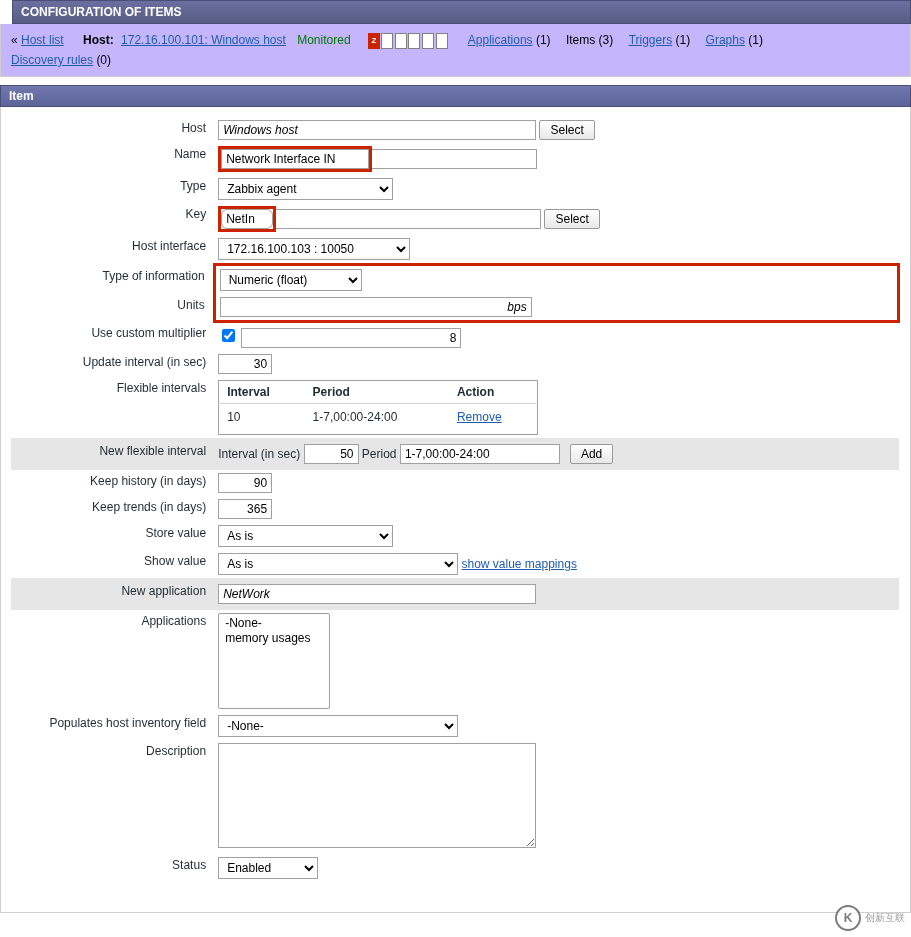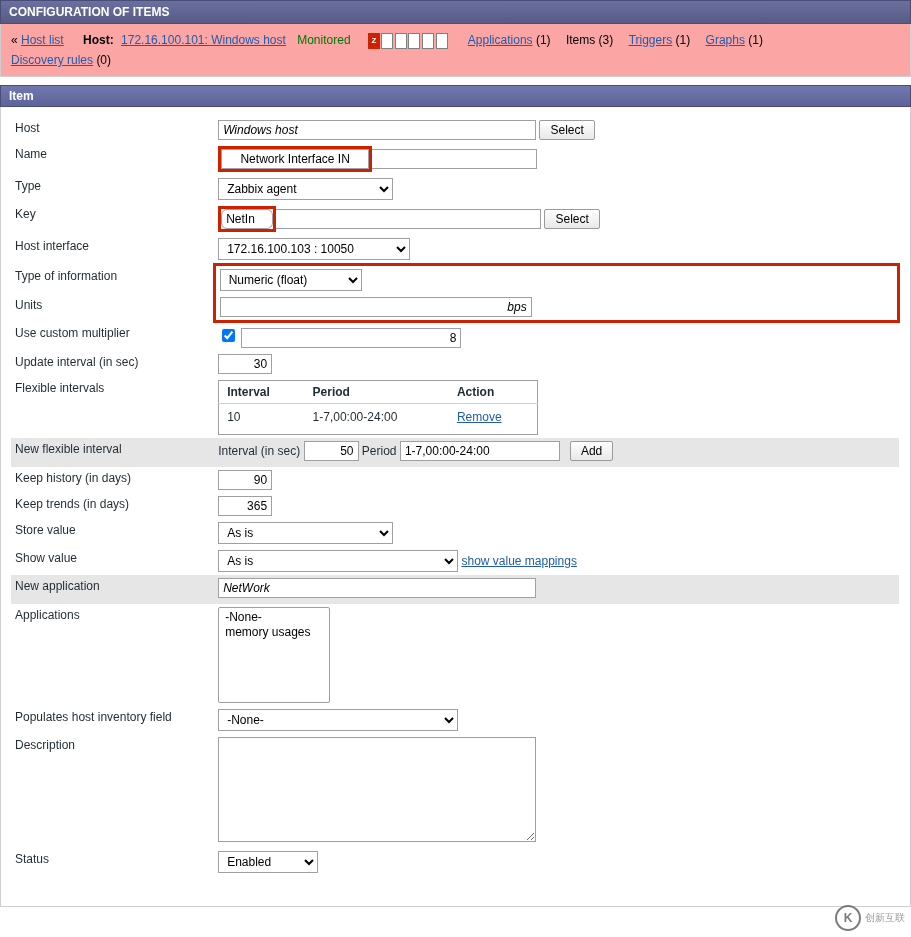--- a/index.html
+++ b/index.html
@@ -14,23 +14,24 @@
   
   .page-title-bar {
     background: #575C85;
     background: linear-gradient(#6a6fa0, #575C85);
     border: 1px solid #4a4e76;
     color: #fff;
     font-weight: bold;
     font-size: 12px;
     padding: 4px 8px;
     text-align: left;
+    margin-left: 12px;
   }
   .nav-strip {
-    background: #fca5a5;
+    background: #c4b5fd;
     border: 1px solid #cfcfcf;
     border-top: none;
     padding: 6px 10px;
     line-height: 20px;
   }
   .nav-strip a {
     color: #1F5CAD;
     text-decoration: underline;
   }
   .nav-strip .host-label { font-weight: bold; color:#000; margin: 0 4px;}
@@ -81,41 +82,42 @@
   
   .form-area {
     border: 1px solid #cfcfcf;
     border-top: none;
     padding: 10px 10px 30px 10px;
   }
   table.form {
     border-collapse: collapse;
   }
   td.label {
+    text-align: right;
     padding: 4px 8px 4px 4px;
     vertical-align: top;
     white-space: nowrap;
     width: 190px;
     color:#1F2C33;
   }
   td.field {
     padding: 3px 4px;
     vertical-align: top;
   }
 
   input[type=text], textarea, select {
     font-family: Verdana, Arial, sans-serif;
     font-size: 12px;
     border: 1px solid #A0A0A0;
     background: #fff;
     padding: 2px 4px;
     box-sizing: border-box;
   }
   input[type=text].w320 { width: 318px; font-style: italic; }
-  input[type=text].w150 { width:150px;text-align:center;}
+  input[type=text].w150 { width:150px;}
   input[type=text].wnum { width:54px; text-align:right; }
   input[type=text].wmult { width:220px; text-align:right; }
   select.w170 { width:175px; height:22px;}
   select.w140 { width:142px; height:22px;}
   select.w192 { width:192px; height:22px;}
   select.w240 { width:240px; height:22px;}
   select.w100 { width:100px; height:22px;}
   textarea.desc { width:318px; height:105px; resize:both;}
   select[multiple] { width:112px; height:96px; }
 
@@ -148,20 +150,21 @@
     border-bottom:1px solid #d0d0d0;
   }
   table.flex-int td {
     padding:6px 10px 10px 8px;
   }
   a.link { color:#1F5CAD; text-decoration:underline; cursor:pointer;}
 
   
   tr.shaded > td {
     background:#e6e6e6;
+    padding-top:6px;
     padding-bottom:6px;
   }
 
   .watermark {
     position: fixed;
     right: 6px;
     bottom: 6px;
     font-size: 10px;
     color: #888;
     display:flex;

